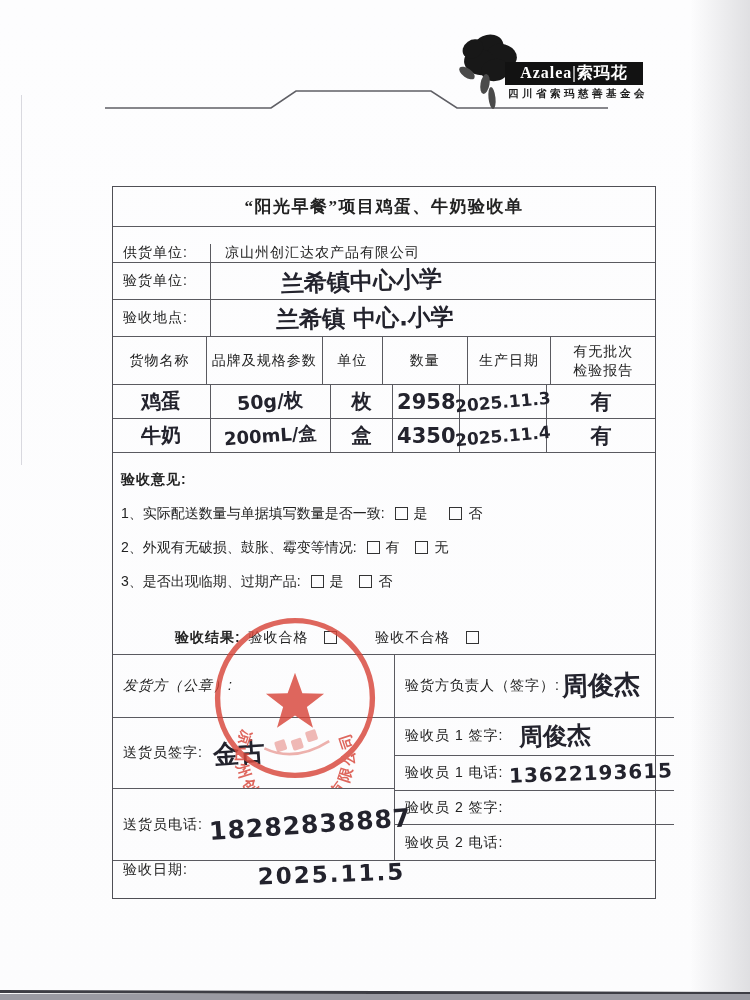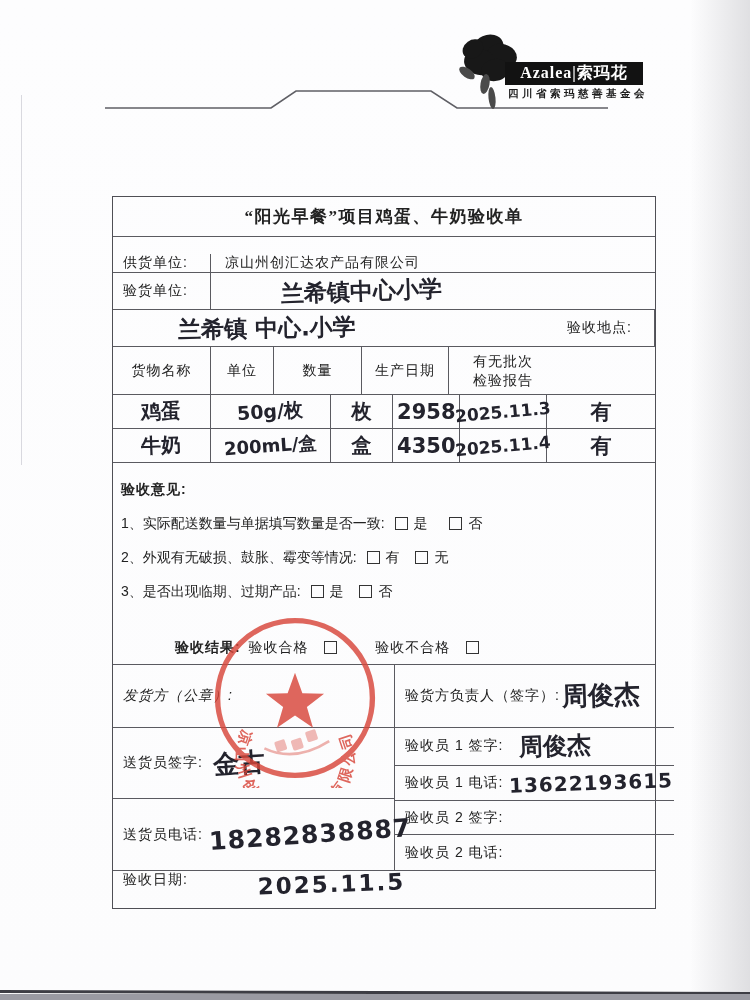--- a/index.html
+++ b/index.html
@@ -25,21 +25,21 @@
     font-family:"Liberation Serif","DejaVu Serif",serif;
   }
   .logo-org{
     position:absolute;left:68px;top:57px;width:140px;
     font-size:10.5px;letter-spacing:3.5px;color:#1d1d1d;font-weight:bold;white-space:nowrap;
   }
   .logo-flower{position:absolute;left:0;top:-12px;}
 
   
   .form{
-    position:absolute;left:112px;top:196px;width:544px;height:713px;
+    position:absolute;left:112px;top:186px;width:544px;height:713px;
     border:1px solid #4f4f55;box-sizing:border-box;background:rgba(255,255,255,.0);
     font-size:14px;
   }
   .row{display:flex;box-sizing:border-box;border-bottom:1px solid #5a5a60;}
   .cell{box-sizing:border-box;display:flex;align-items:center;}
   .bR{border-right:1px solid #5a5a60;}
   .title-row{height:40px;align-items:center;justify-content:center;}
   .form-title{font-size:17px;font-weight:bold;letter-spacing:1.5px;font-family:"Liberation Serif","DejaVu Serif",serif;}
   .lbl{padding-left:10px;white-space:nowrap;letter-spacing:1px;}
   .labelcol{width:98px;flex:none;}
@@ -101,28 +101,29 @@
     </div>
 
     <div class="row" style="height:37px;">
       <div class="cell labelcol bR lbl">验货单位:</div>
       <div class="cell valuecol">
         <span class="hw" style="font-size:23px;margin-left:70px;transform:rotate(-2deg);">兰希镇中心小学</span>
       </div>
     </div>
 
     <div class="row" style="height:37px;">
+      <div class="cell labelcol bR lbl">验收地点:</div>
       <div class="cell valuecol">
         <span class="hw" style="font-size:23px;margin-left:65px;transform:rotate(-1deg);">兰希镇 中心.小学</span>
       </div>
-      <div class="cell labelcol bR lbl">验收地点:</div>
     </div>
 
     <div class="row" style="height:48px;">
       <div class="cell hdr bR" style="width:98px;">货物名称</div>
+      <div class="cell hdr bR" style="width:120px;">品牌及规格参数</div>
       <div class="cell hdr bR" style="width:63px;">单位</div>
       <div class="cell hdr bR" style="width:88px;">数量</div>
       <div class="cell hdr bR" style="width:87px;">生产日期</div>
       <div class="cell hdr" style="width:108px;white-space:pre-line;">有无批次
 检验报告</div>
     </div>
 
     <div class="row" style="height:34px;">
       <div class="cell bR" style="width:98px;justify-content:center;">
           <span class="hw" style="font-size:20px;transform:rotate(-3deg);">鸡蛋</span>

